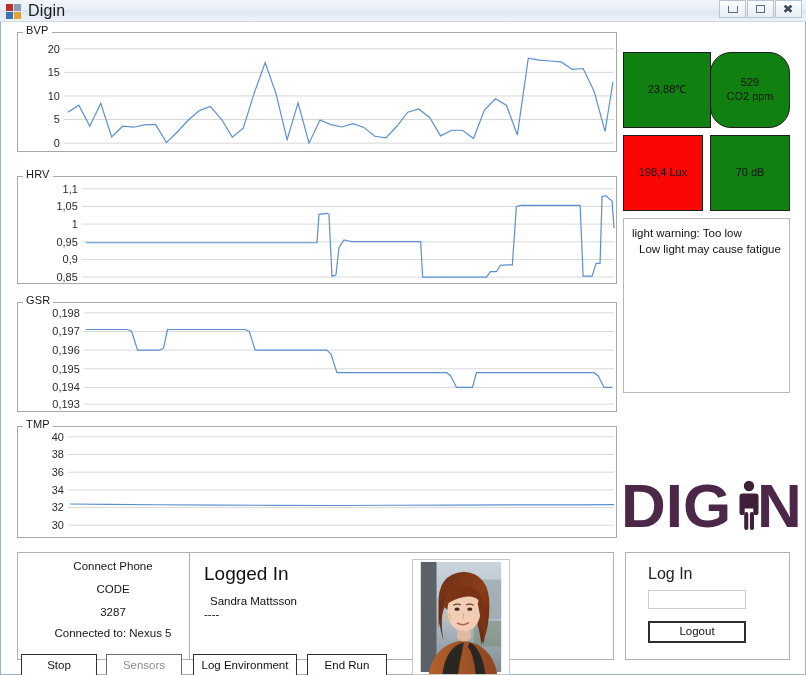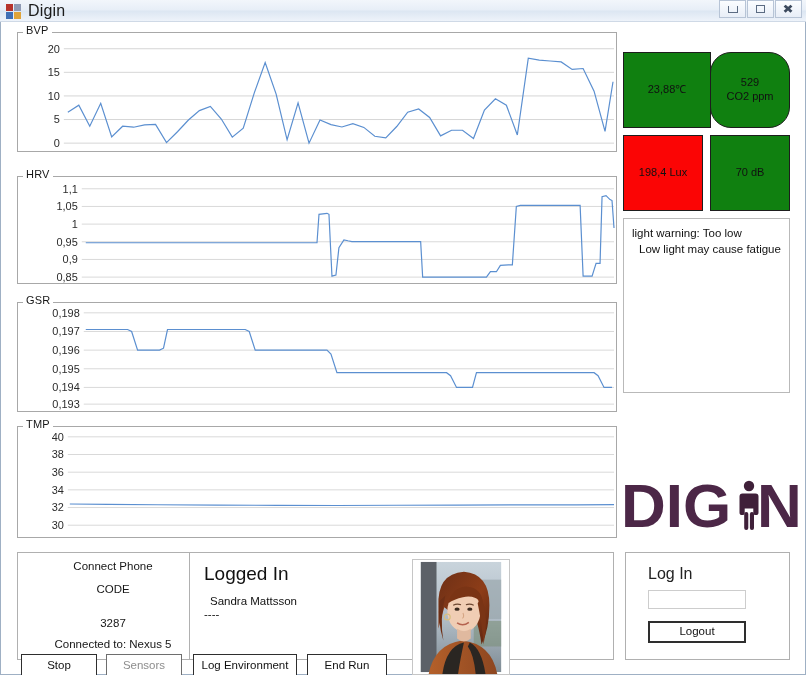--- a/index.html
+++ b/index.html
@@ -287,21 +287,21 @@
           <rect x="123.2" y="37" width="4.1" height="18" rx="2"></rect>
           <rect x="128.9" y="37" width="4.1" height="18" rx="2"></rect>
         </g>
         <text x="136" y="52" font-family="Liberation Sans, sans-serif" font-size="62" font-weight="bold" fill="#4c2747">N</text>
       </svg>
     </div>
 
     <div class="panel" style="left:16px; top:530px; width:192px; height:108px;">
       <div class="center-txt" style="margin-top:7px;">Connect Phone</div>
       <div class="center-txt" style="margin-top:11px;">CODE</div>
-      <div class="center-txt" style="margin-top:22px;">3287</div>
+      <div class="center-txt" style="margin-top:11px;">3287</div>
       <div class="center-txt" style="margin-top:9px;">Connected to: Nexus 5</div>
     </div>
     <button class="btn" style="position:absolute; left:20px; top:632px; width:76px; height:24px;">Stop</button>
     <button class="btn disabled" style="position:absolute; left:105px; top:632px; width:76px; height:24px;">Sensors</button>
 
     <div class="panel" style="left:188px; top:530px; width:425px; height:108px;">
       <div style="margin:10px 0 0 14px; font-size:19px; color:#111;">Logged In</div>
       <div style="margin:10px 0 0 20px; font-size:11.5px; color:#111;">Sandra Mattsson</div>
       <div style="margin:1px 0 0 14px; font-size:11.5px; color:#111;">----</div>
 

